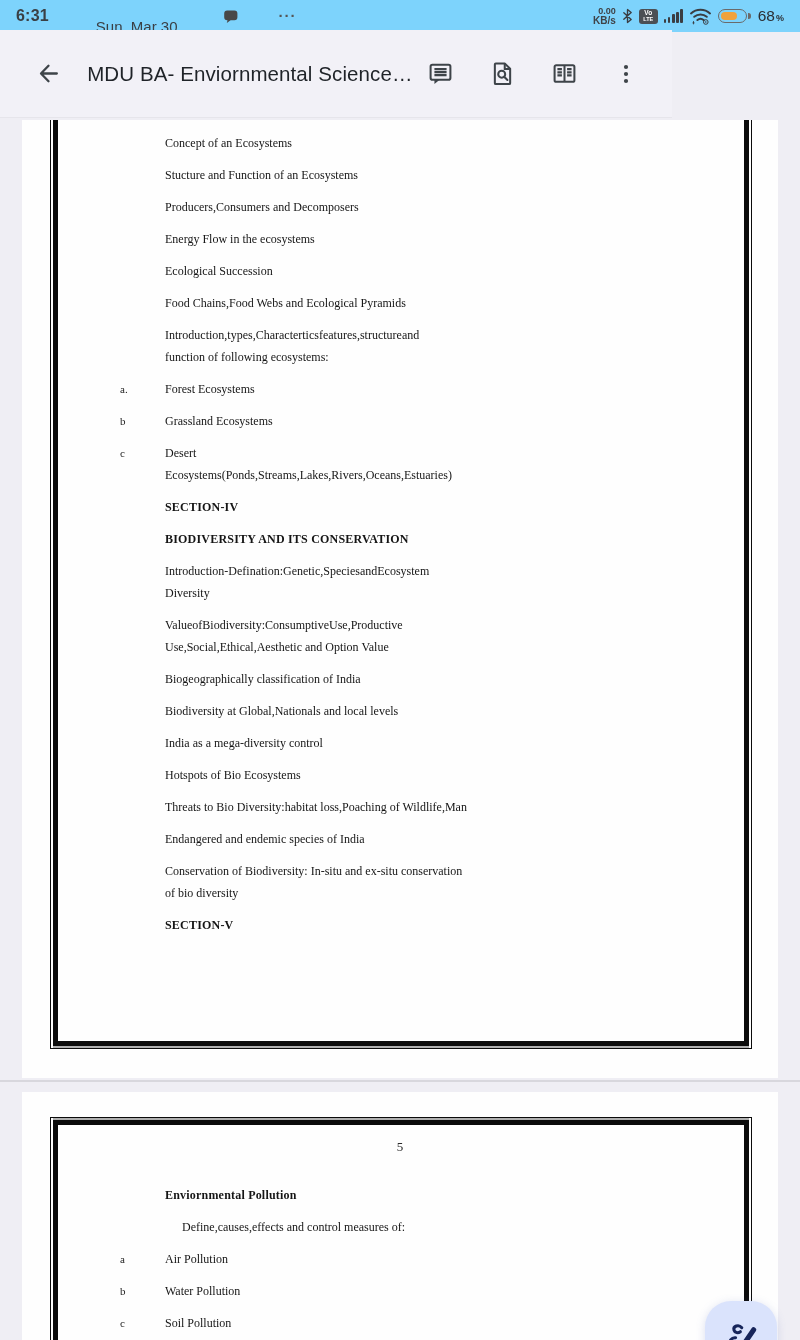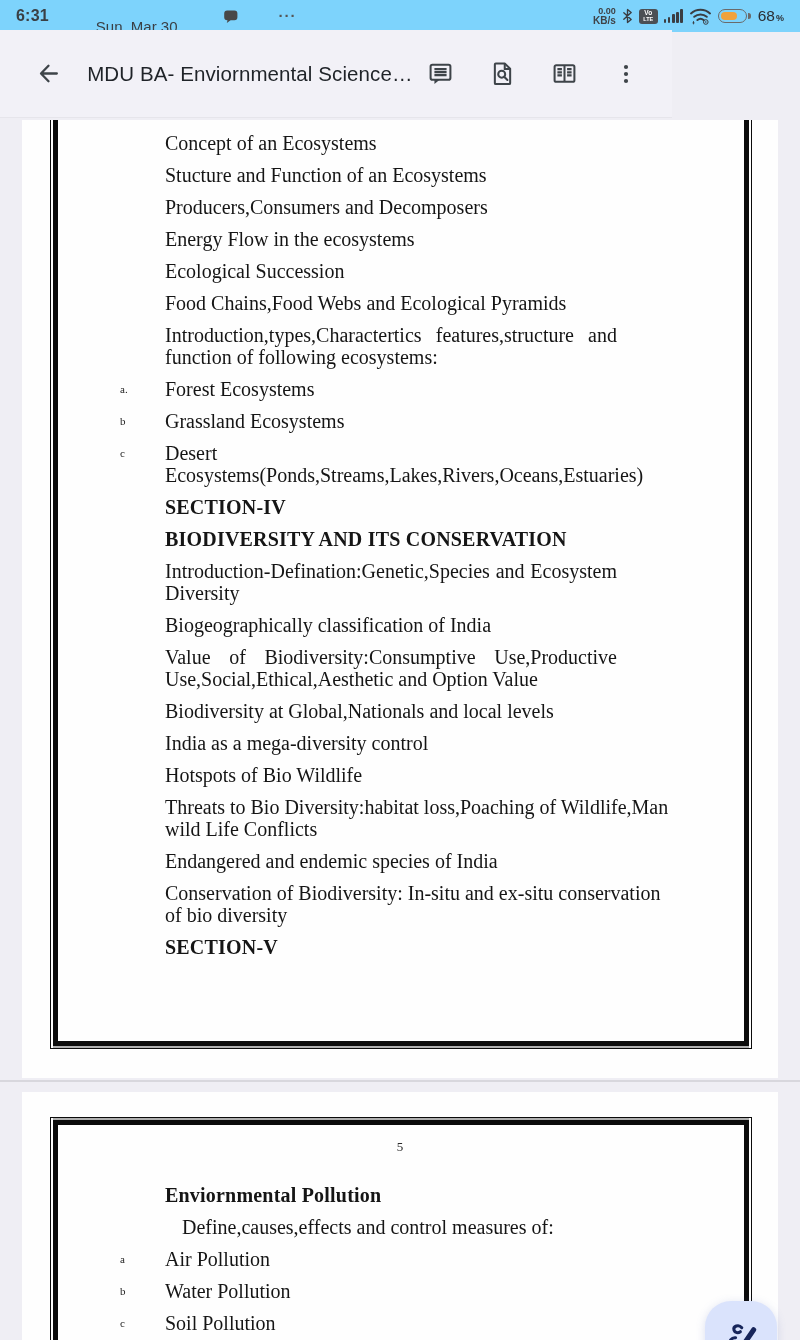--- a/index.html
+++ b/index.html
@@ -49,24 +49,24 @@
   .frame5{left:31px;right:29px;top:28px;bottom:-26px;box-shadow:0 -3px 0 rgba(110,110,110,.55);}
   .page-divider{position:absolute;top:962px;left:0;width:800px;height:2px;background:#d8d7dd;}
   .page-num{position:absolute;top:47px;left:0;width:100%;text-align:center;
             font:13px "Liberation Serif",serif;color:#2a2a2a;}
 
   .doc-content{position:absolute;left:143px;width:452px;overflow:visible;
                font-family:"Liberation Serif",serif;color:#151515;}
   .dc4{top:12px;}
   .dc5{top:92px;}
   .para{position:relative;margin-bottom:10px;}
-  .dline{font-size:20px;line-height:22px;min-height:22px;white-space:nowrap;}
+  .dline{font-size:12px;line-height:22px;min-height:22px;white-space:nowrap;}
   .para.bold .dline{font-weight:700;letter-spacing:.2px;}
   .para.indent .dline{padding-left:17px;}
-  .dline.spread{display:flex;justify-content:space-between;white-space:normal;}
+  .dline.spread{display:flex;white-space:normal;}
   .marker{position:absolute;left:-45px;top:5px;font-size:11px;color:#222;
           font-family:"Liberation Serif",serif;}
 
   
   .fab{position:absolute;left:705px;top:1183px;width:72px;height:74px;border-radius:26px;
        background:#dae3fc;display:flex;align-items:center;justify-content:center;
        box-shadow:0 2px 10px rgba(90,110,180,.22);}
 </style>
 </head>
 <body>
@@ -216,43 +216,42 @@
           </div>
           <div class="para">
             <div class="dline spread">
               <span>Introduction-Defination:Genetic,Species</span>
               <span>and</span>
               <span>Ecosystem</span>
             </div>
             <div class="dline">Diversity</div>
           </div>
           <div class="para">
-            <div class="dline">Biogeographically classification of India</div>
-          </div>
-          <div class="para">
             <div class="dline spread">
               <span>Value</span>
               <span>of</span>
               <span>Biodiversity:Consumptive</span>
               <span>Use,Productive</span>
             </div>
             <div class="dline">Use,Social,Ethical,Aesthetic and Option Value</div>
           </div>
           <div class="para">
+            <div class="dline">Biogeographically classification of India</div>
+          </div>
+          <div class="para">
             <div class="dline">Biodiversity at Global,Nationals and local levels</div>
           </div>
           <div class="para">
             <div class="dline">India as a mega-diversity control</div>
           </div>
           <div class="para">
-            <div class="dline">Hotspots of Bio Wildlife</div>
+            <div class="dline">Hotspots of Bio Ecosystems</div>
           </div>
           <div class="para">
             <div class="dline">Threats to Bio Diversity:habitat loss,Poaching of Wildlife,Man</div>
-            <div class="dline">wild Life Conflicts</div>
           </div>
           <div class="para">
             <div class="dline">Endangered and endemic species of India</div>
           </div>
           <div class="para">
             <div class="dline">Conservation of Biodiversity: In-situ and ex-situ conservation</div>
             <div class="dline">of bio diversity</div>
           </div>
           <div class="para bold">
             <div class="dline">SECTION-V</div>

